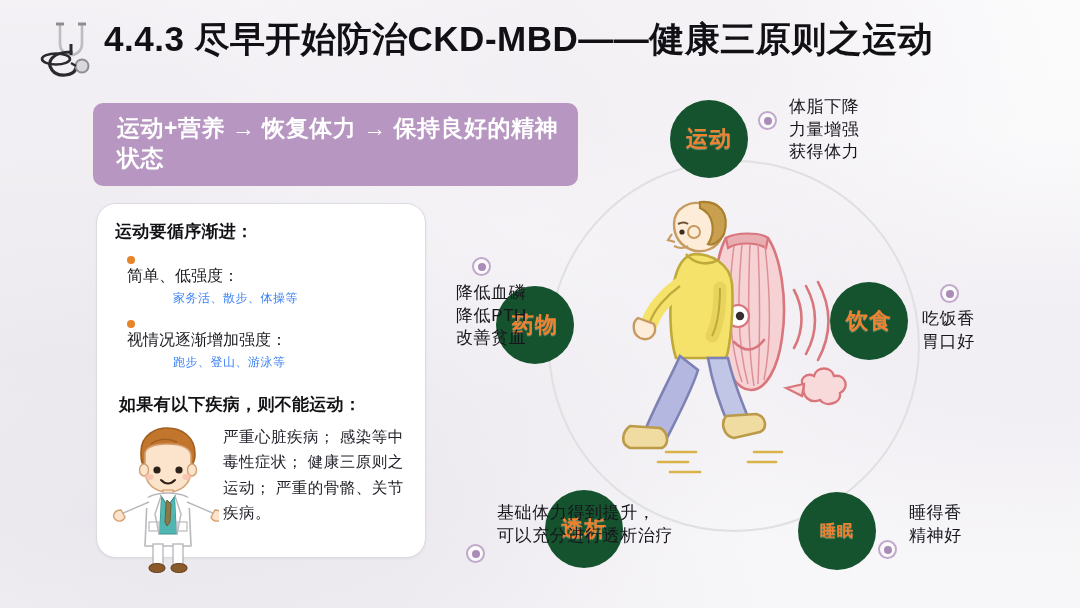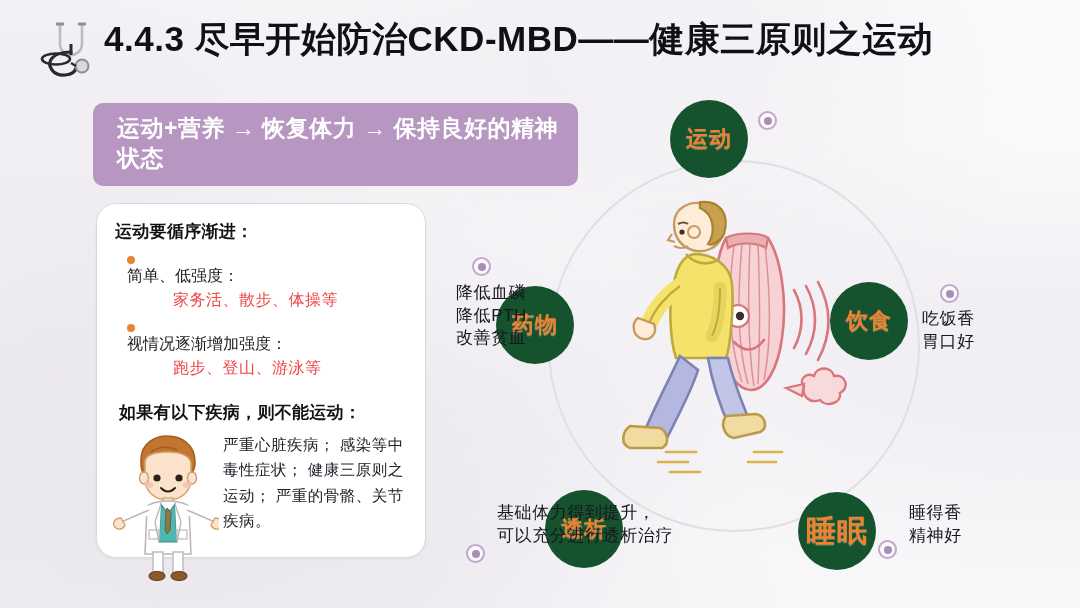--- a/index.html
+++ b/index.html
@@ -106,22 +106,22 @@
     margin-top: 7px;
     margin-right: 10px;
     flex: 0 0 auto;
   }
   .bullet-text {
     font-size: 16px;
     color: #1c1a20;
     line-height: 1.45;
   }
   .sub-line {
-    font-size: 16px;
-    color: #ef4444;
+    font-size: 12px;
+    color: #3b82f6;
     margin-top: 3px;
     padding-left: 58px;
     letter-spacing: .5px;
   }
 
   #disease-heading {
     margin-top: 22px;
     padding-left: 4px;
   }
 
@@ -167,21 +167,21 @@
     justify-content: center;
     color: #ef8130;
     font-weight: bold;
     letter-spacing: 1px;
     text-shadow: 0 1px 1px rgba(255,255,255,.35);
   }
   #node-exercise { left: 240px; top: 28px;  width: 78px; height: 78px; font-size: 22px; }
   #node-drug     { left: 66px;  top: 214px; width: 78px; height: 78px; font-size: 22px; }
   #node-diet     { left: 400px; top: 210px; width: 78px; height: 78px; font-size: 22px; }
   #node-dialysis { left: 115px; top: 418px; width: 78px; height: 78px; font-size: 22px; }
-  #node-sleep    { left: 368px; top: 420px; width: 78px; height: 78px; font-size: 30px; }
+  #node-sleep    { left: 368px; top: 420px; width: 78px; height: 78px; font-size: 16px; }
 
   
   .annot {
     position: absolute;
     display: flex;
     align-items: flex-start;
   }
   .annot-bullet {
     width: 19px; height: 19px;
     border: 2.5px solid #c0a8cc;
@@ -429,20 +429,23 @@
   </div>
   <div class="node" id="node-dialysis">
     <span>透析</span>
   </div>
   <div class="node" id="node-sleep">
     <span>睡眠</span>
   </div>
 
   <div class="annot" id="annot-exercise">
     <span class="annot-bullet"></span>
+    <span class="annot-text">体脂下降
+力量增强
+获得体力</span>
   </div>
 
   <div class="annot" id="annot-drug">
     <span class="annot-bullet"></span>
     <span class="annot-text">降低血磷
 降低PTH
 改善贫血</span>
   </div>
 
   <div class="annot" id="annot-diet">

